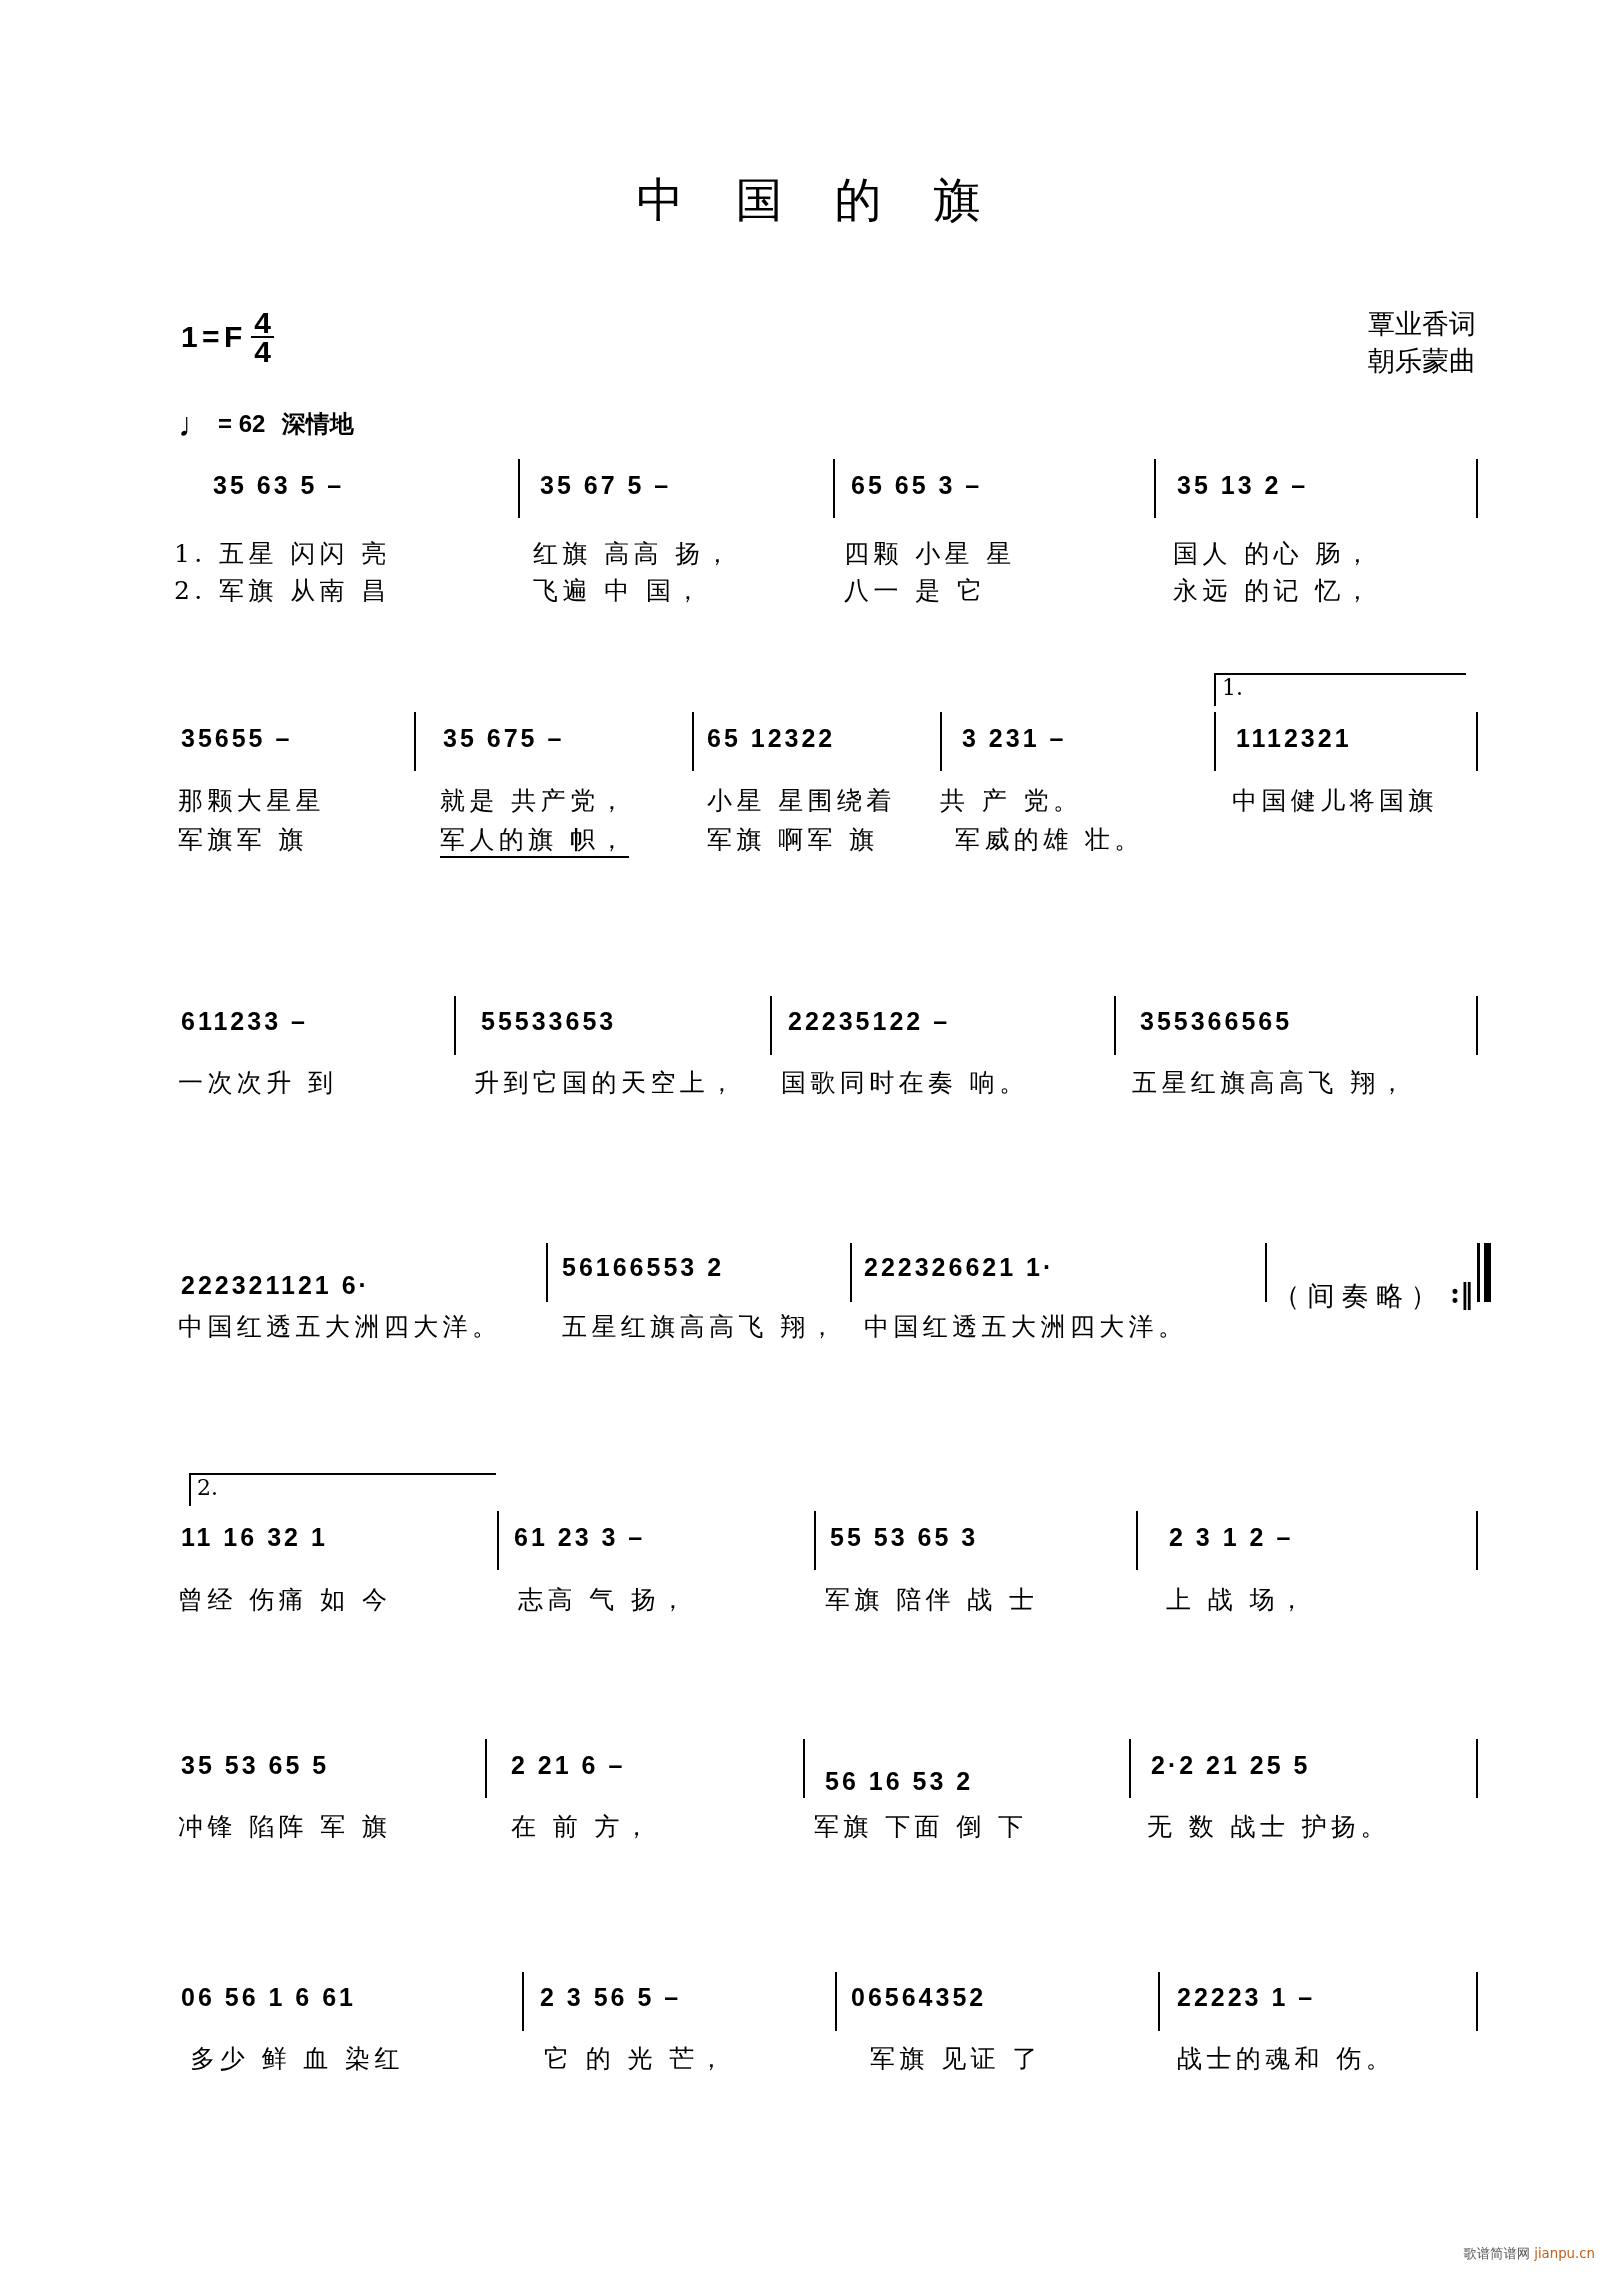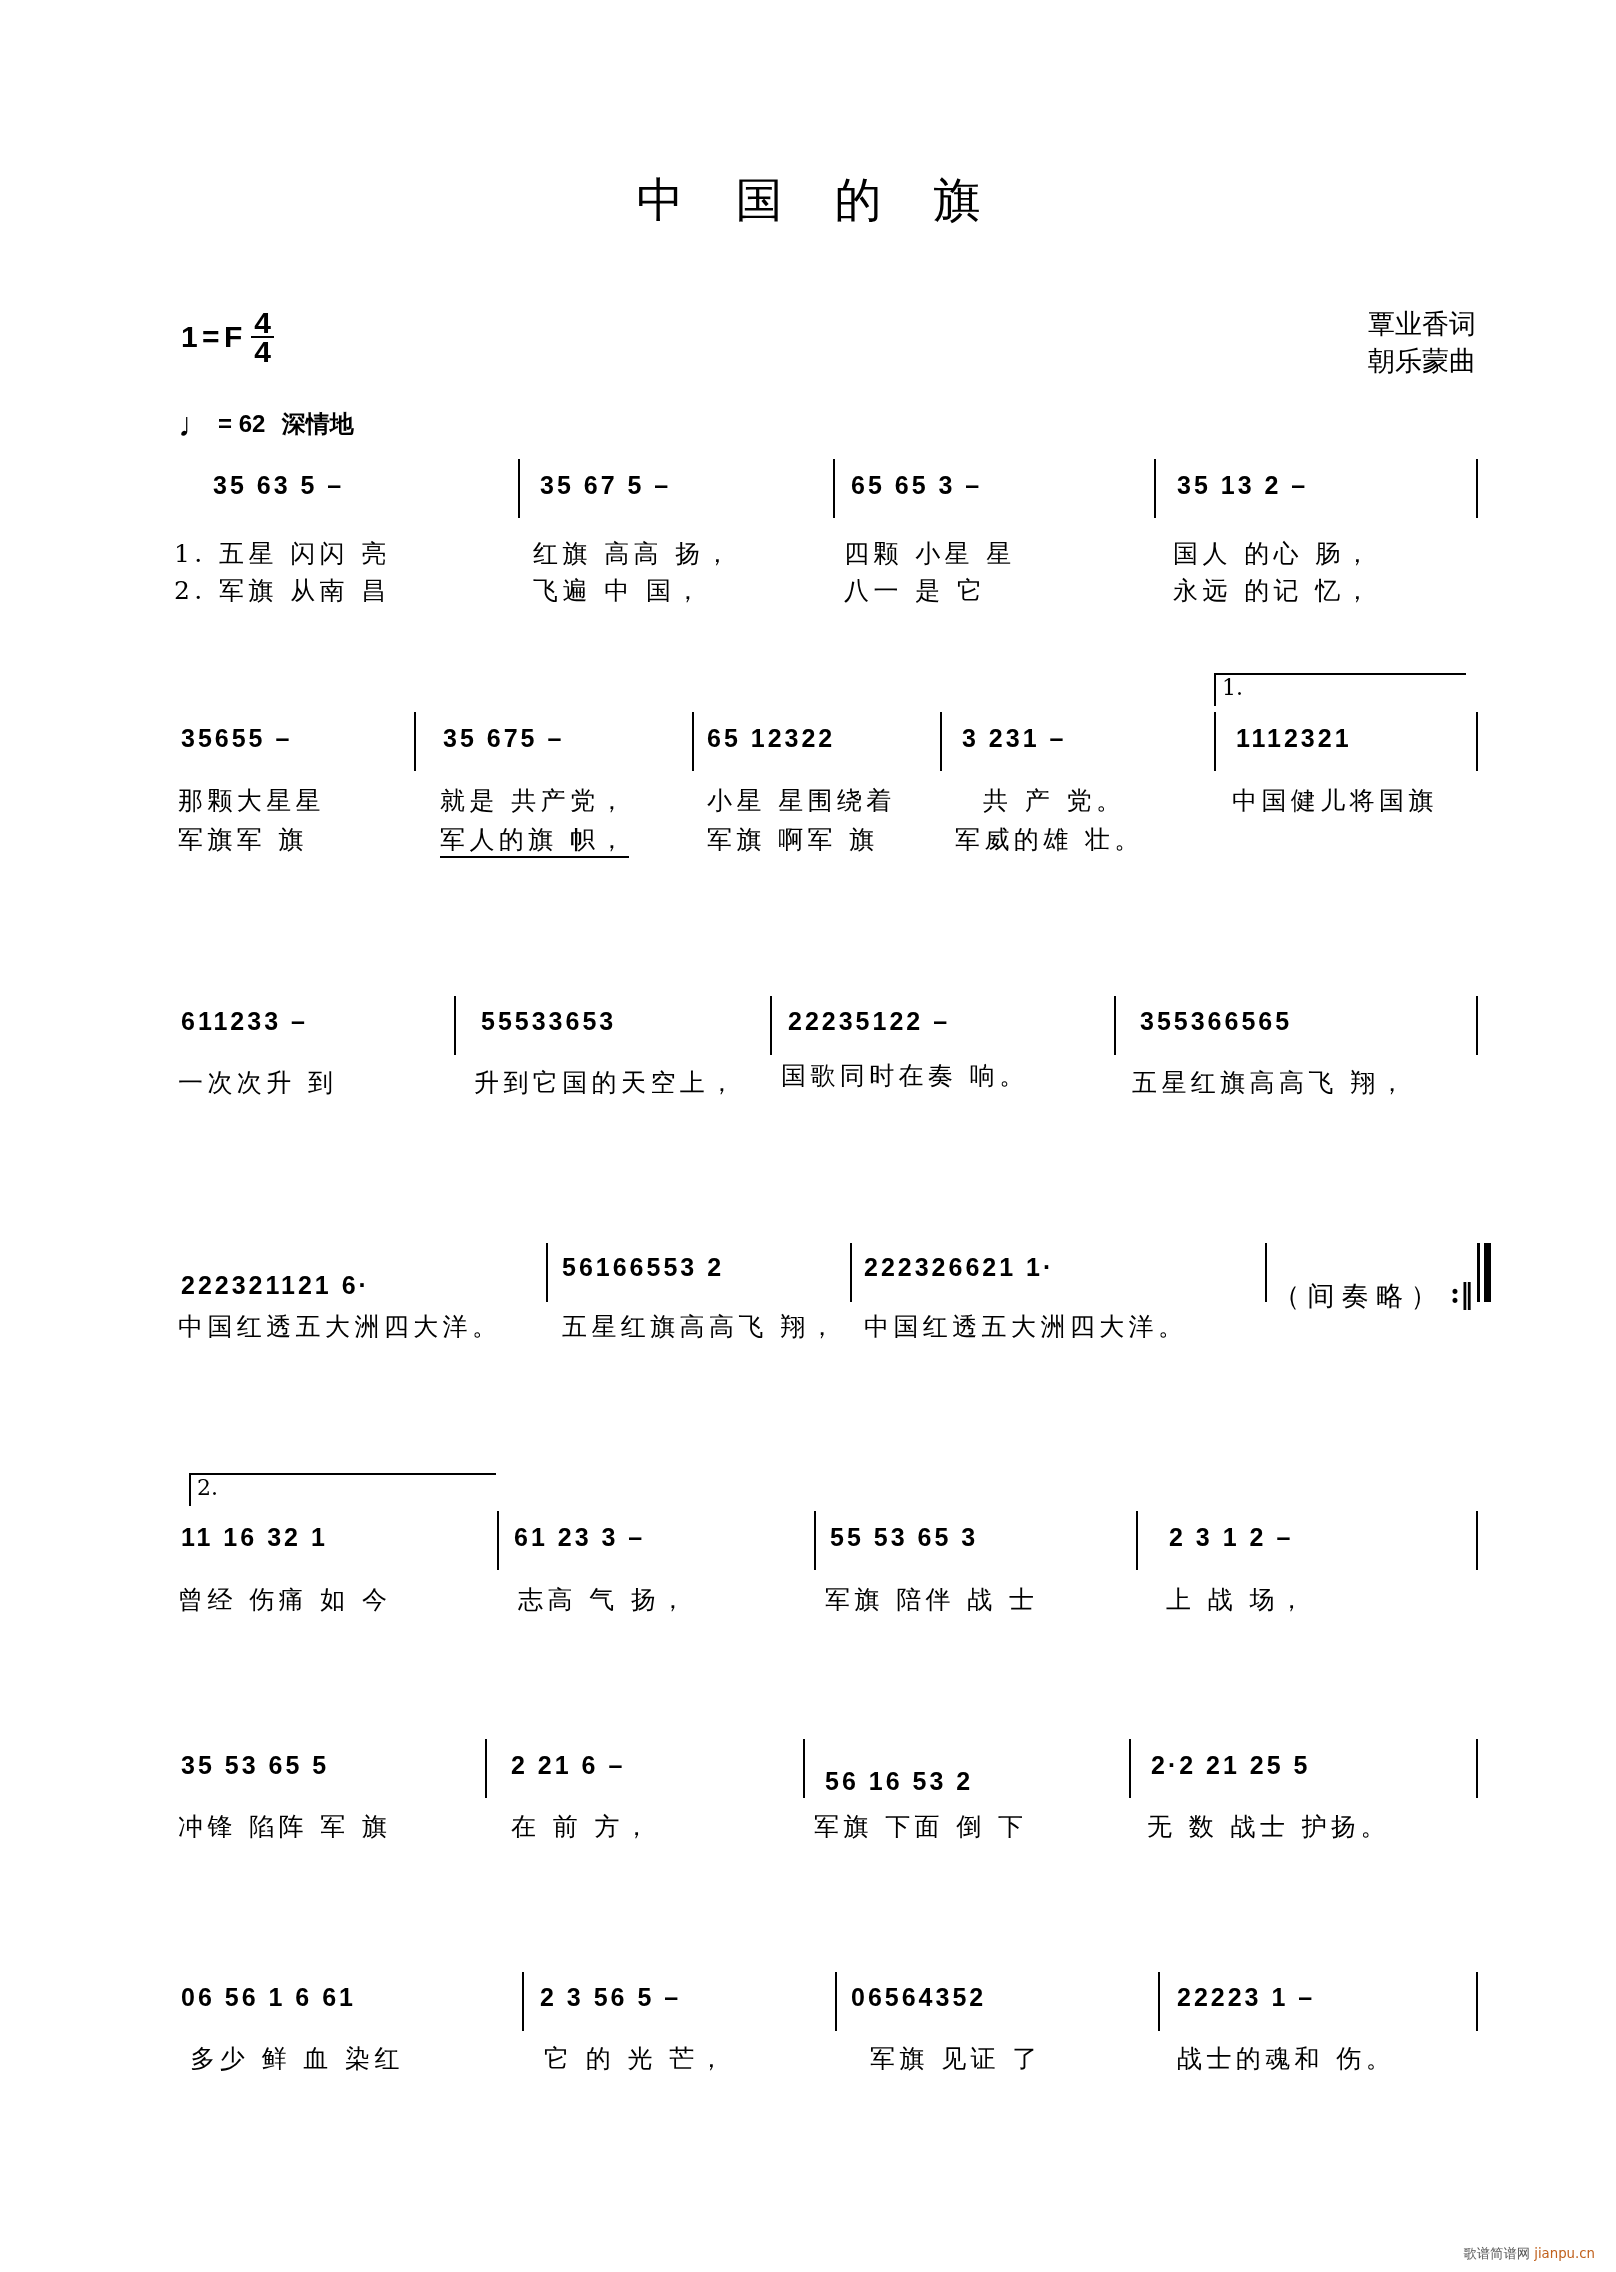--- a/index.html
+++ b/index.html
@@ -82,40 +82,40 @@
   <div class="bar" style="left:1214px;top:46px"></div>
   <div class="bar" style="left:1476px;top:46px"></div>
   <div class="notes" style="left:181px;top:58px">35655 –</div>
   <div class="notes" style="left:443px;top:58px">35 675 –</div>
   <div class="notes" style="left:707px;top:58px">65 12322</div>
   <div class="notes" style="left:962px;top:58px">3 231 –</div>
   <div class="notes" style="left:1236px;top:58px">1112321</div>
   <div class="lyric" style="left:178px;top:118px">那颗大星星</div>
   <div class="lyric" style="left:440px;top:118px">就是 共产党，</div>
   <div class="lyric" style="left:707px;top:118px">小星 星围绕着</div>
-  <div class="lyric" style="left:983px;top:118px">共 产 党。</div>
+  <div class="lyric" style="left:940px;top:118px">共 产 党。</div>
   <div class="lyric" style="left:1232px;top:118px">中国健儿将国旗</div>
   <div class="lyric" style="left:178px;top:157px">军旗军 旗</div>
   <div class="lyric" style="left:440px;top:157px;border-bottom:2.2px double #000">军人的旗 帜，</div>
   <div class="lyric" style="left:707px;top:157px">军旗 啊军 旗</div>
   <div class="lyric" style="left:955px;top:157px">军威的雄 壮。</div>
 </div>
 
 <div class="system" style="top:992px;">
   <div class="bar" style="left:454px;top:3.7px"></div>
   <div class="bar" style="left:770px;top:3.7px"></div>
   <div class="bar" style="left:1114px;top:3.7px"></div>
   <div class="bar" style="left:1476px;top:3.7px"></div>
   <div class="notes" style="left:181px;top:15px">611233 –</div>
   <div class="notes" style="left:481px;top:15px">55533653</div>
   <div class="notes" style="left:788px;top:15px">22235122 –</div>
   <div class="notes" style="left:1140px;top:15px">355366565</div>
   <div class="lyric" style="left:178px;top:74px">一次次升 到</div>
   <div class="lyric" style="left:474px;top:74px">升到它国的天空上，</div>
-  <div class="lyric" style="left:781px;top:67px">国歌同时在奏 响。</div>
+  <div class="lyric" style="left:781px;top:74px">国歌同时在奏 响。</div>
   <div class="lyric" style="left:1132px;top:74px">五星红旗高高飞 翔，</div>
 </div>
 
 <div class="system" style="top:1243px;">
   <div class="bar" style="left:546px;top:0"></div>
   <div class="bar" style="left:850px;top:0"></div>
   <div class="bar" style="left:1265px;top:0"></div>
   <div class="bar final-thin" style="left:1477px;top:0"></div>
   <div class="bar final-thick" style="left:1484px;top:0"></div>
   <div class="notes" style="left:181px;top:28px">222321121 6·</div>

